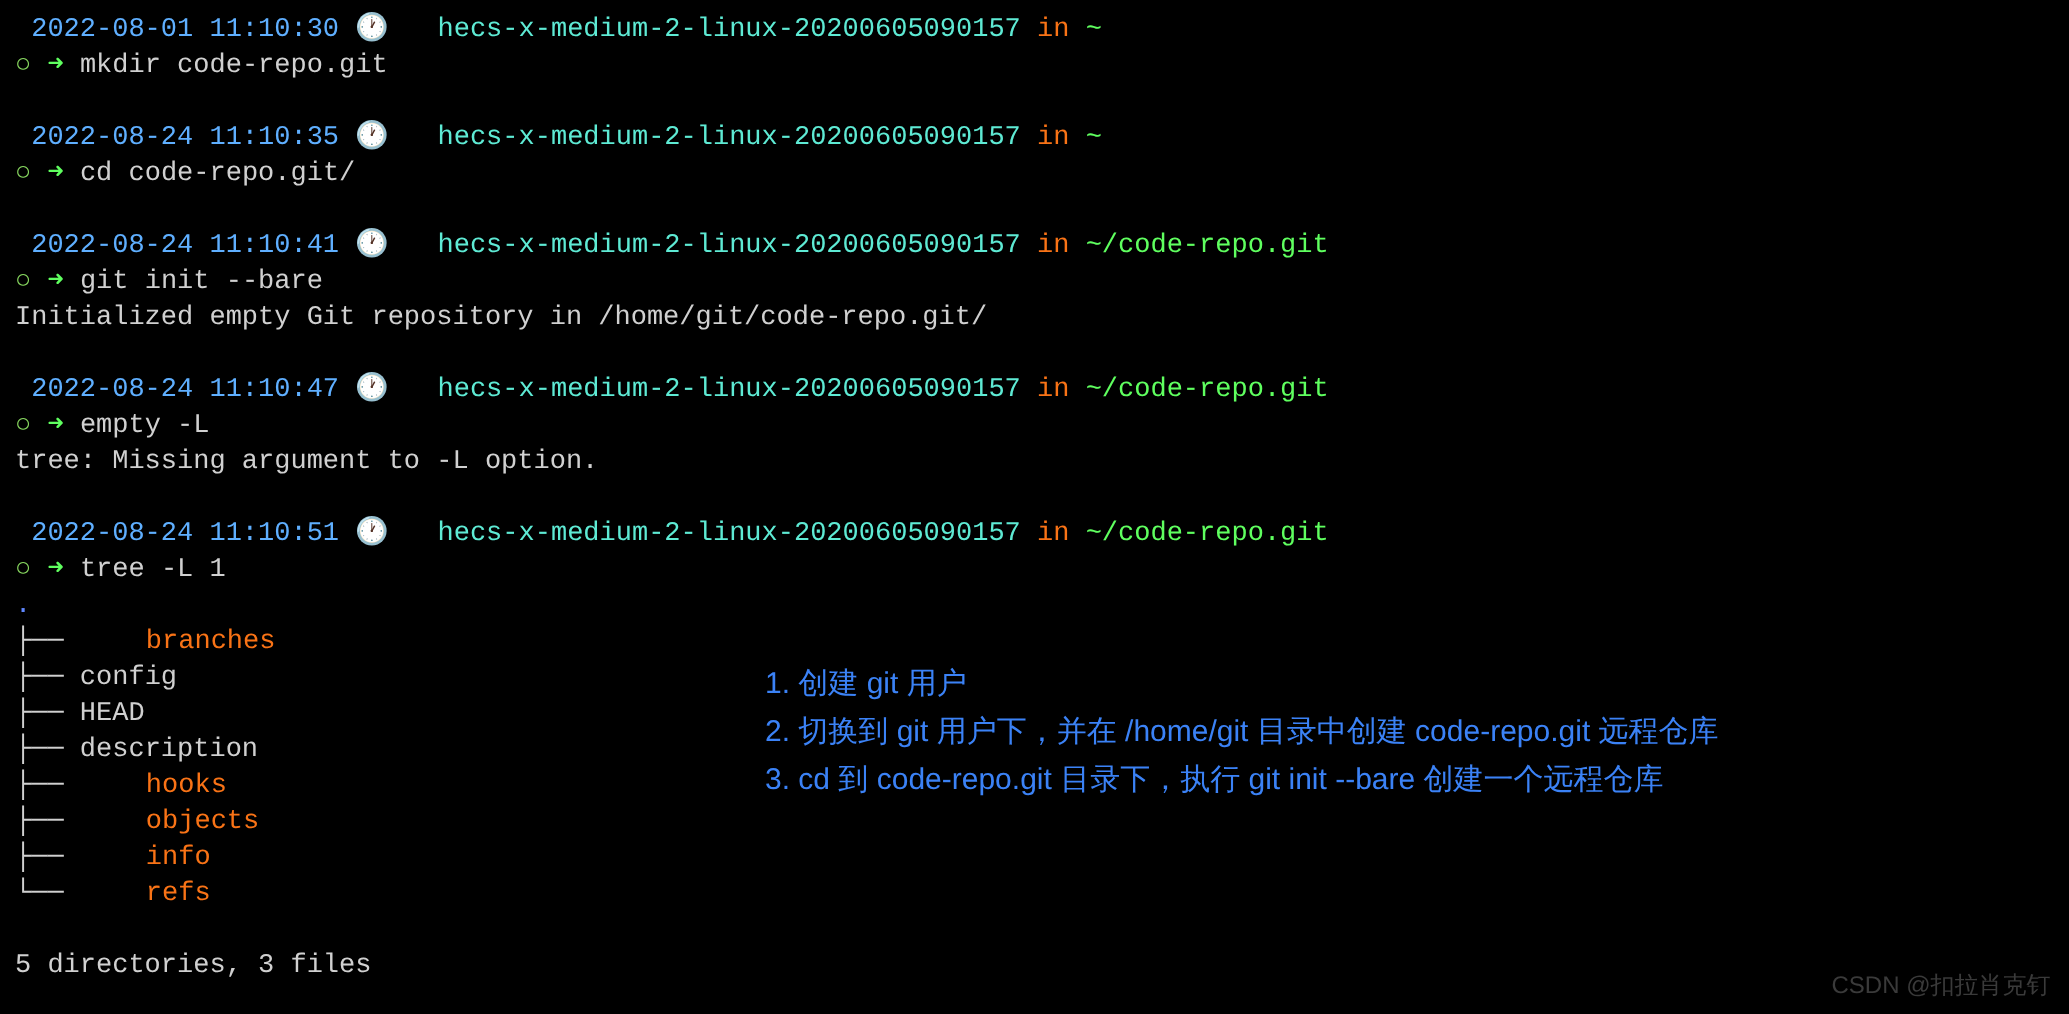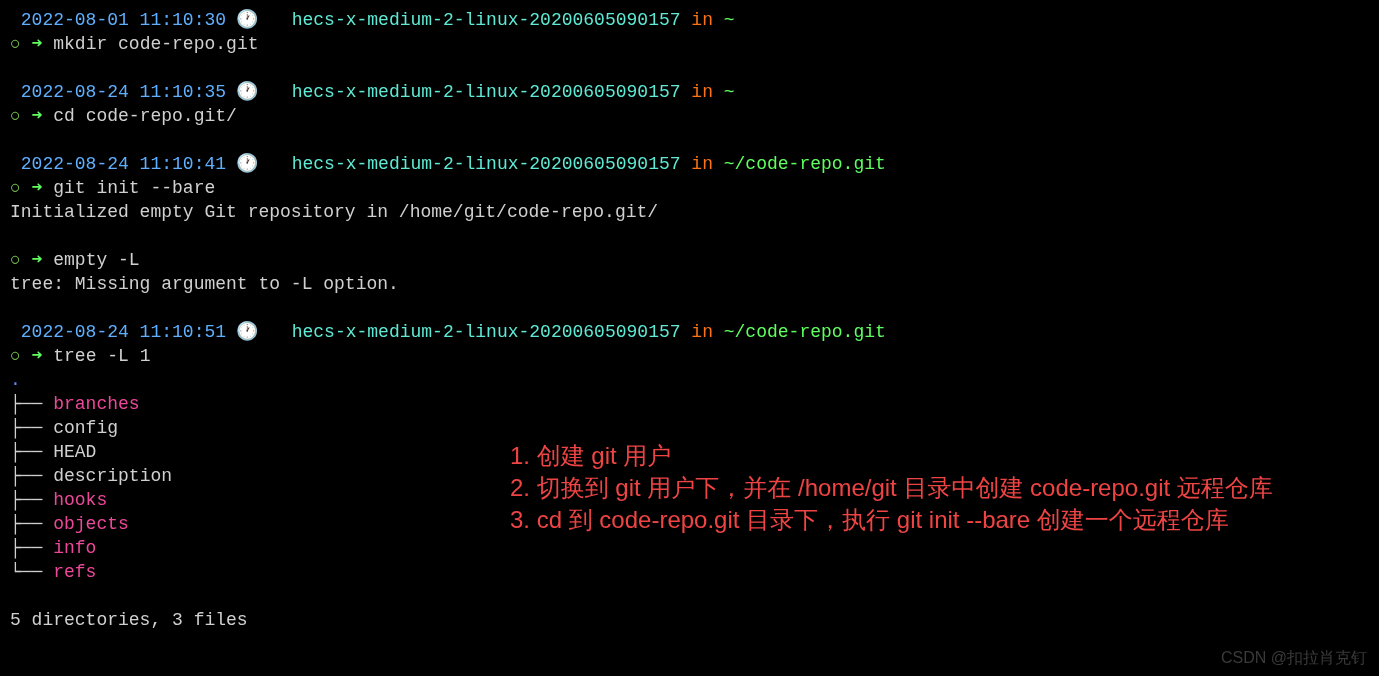--- a/index.html
+++ b/index.html
@@ -44,40 +44,41 @@
     .cmd {
       color: #d0d0d0;
     }
     .output {
       color: #d0d0d0;
     }
     .tree-branch {
       color: #d0d0d0;
     }
     .tree-dir {
-      color: #ec4899;
+      color: #f97316;
+      margin-left: 44px;
     }
     .tree-file {
       color: #d0d0d0;
       text-align: center;
     }
     .dot {
       color: #5f87ff;
     }
     .clock-icon {
       color: #d0d0d0;
       display: inline-block;
     }
     .annotations {
       position: absolute;
       left: 510px;
       top: 440px;
-      color: #ef4444;
+      color: #3b82f6;
       font-family: 'Arial', 'Microsoft YaHei', sans-serif;
-      font-size: 24px;
+      font-size: 20px;
       line-height: 32px;
     }
     .annotation-line {
       white-space: nowrap;
     }
     .watermark {
       position: absolute;
       right: 12px;
       bottom: 6px;
       color: #3a3a3a;
@@ -95,20 +96,21 @@
     <div class="line"><span class="timestamp"> 2022-08-01 11:10:30 </span><span class="clock-icon">🕐</span><span>   </span><span class="hostname">hecs-x-medium-2-linux-20200605090157</span><span class="in-text"> in </span><span class="path">~</span></div>
     <div class="line"><span class="marker">○ </span><span class="arrow">➜ </span><span class="cmd">mkdir code-repo.git</span></div>
     <div class="spacer"></div>
     <div class="line"><span class="timestamp"> 2022-08-24 11:10:35 </span><span class="clock-icon">🕐</span><span>   </span><span class="hostname">hecs-x-medium-2-linux-20200605090157</span><span class="in-text"> in </span><span class="path">~</span></div>
     <div class="line"><span class="marker">○ </span><span class="arrow">➜ </span><span class="cmd">cd code-repo.git/</span></div>
     <div class="spacer"></div>
     <div class="line"><span class="timestamp"> 2022-08-24 11:10:41 </span><span class="clock-icon">🕐</span><span>   </span><span class="hostname">hecs-x-medium-2-linux-20200605090157</span><span class="in-text"> in </span><span class="path">~/code-repo.git</span></div>
     <div class="line"><span class="marker">○ </span><span class="arrow">➜ </span><span class="cmd">git init --bare</span></div>
     <div class="line output">Initialized empty Git repository in /home/git/code-repo.git/</div>
     <div class="spacer"></div>
+    <div class="line"><span class="timestamp"> 2022-08-24 11:10:47 </span><span class="clock-icon">🕐</span><span>   </span><span class="hostname">hecs-x-medium-2-linux-20200605090157</span><span class="in-text"> in </span><span class="path">~/code-repo.git</span></div>
     <div class="line"><span class="marker">○ </span><span class="arrow">➜ </span><span class="cmd">empty -L</span></div>
     <div class="line output">tree: Missing argument to -L option.</div>
     <div class="spacer"></div>
     <div class="line"><span class="timestamp"> 2022-08-24 11:10:51 </span><span class="clock-icon">🕐</span><span>   </span><span class="hostname">hecs-x-medium-2-linux-20200605090157</span><span class="in-text"> in </span><span class="path">~/code-repo.git</span></div>
     <div class="line"><span class="marker">○ </span><span class="arrow">➜ </span><span class="cmd">tree -L 1</span></div>
     <div class="line"><span class="dot">.</span></div>
     <div class="line"><span class="tree-branch">├── </span><span class="tree-dir">branches</span></div>
     <div class="line"><span class="tree-branch">├── </span><span class="tree-file">config</span></div>
     <div class="line"><span class="tree-branch">├── </span><span class="tree-file">HEAD</span></div>
     <div class="line"><span class="tree-branch">├── </span><span class="tree-file">description</span></div>

